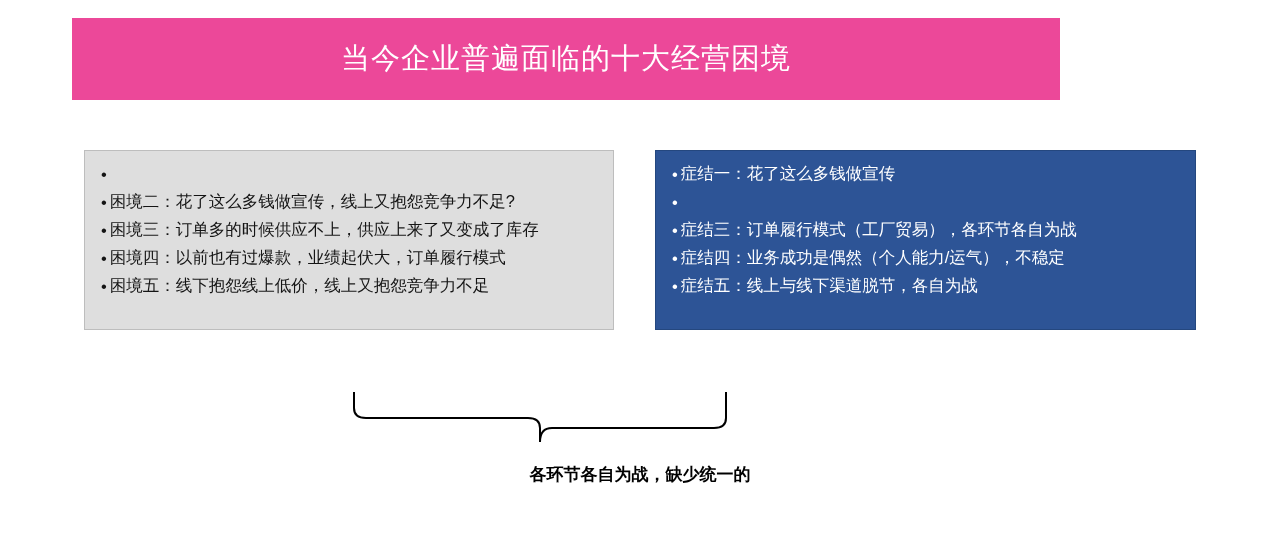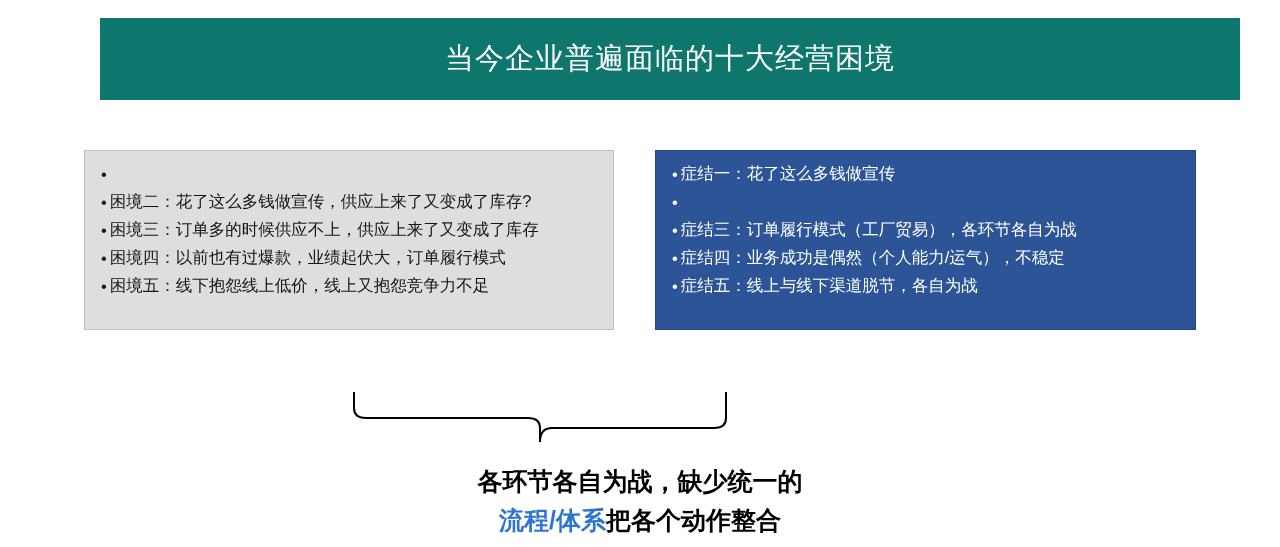--- a/index.html
+++ b/index.html
@@ -19,25 +19,25 @@
     position: absolute;
     left: 0; top: 0;
     width: 1280px;
     height: 547px;
     background: #ffffff;
   }
 
   
   #title-bar {
     position: absolute;
-    left: 100px;
+    left: 72px;
     top: 18px;
-    width: 1140px;
+    width: 988px;
     height: 82px;
-    background: #0f766e;
+    background: #ec4899;
     display: flex;
     align-items: center;
     justify-content: center;
   }
   #title-text {
     color: #ffffff;
     font-size: 29px;
     letter-spacing: 1px;
     font-family: "Liberation Sans", sans-serif;
   }
@@ -98,25 +98,26 @@
 
   
   #caption {
     position: absolute;
     left: 0;
     top: 462px;
     width: 1280px;
     text-align: center;
   }
   .caption-line {
-    font-size: 25px;
+    font-size: 17px;
     font-weight: bold;
     line-height: 1.55;
     color: #000000;
     white-space: nowrap;
+    font-family: Liberation Serif, serif;
   }
   .caption-accent {
     color: #2e74d0;
   }
 </style>
 </head>
 <body>
 
 <div id="slide">
 
@@ -124,21 +125,21 @@
     <span id="title-text">当今企业普遍面临的十大经营困境</span>
   </div>
 
   <div class="panel" id="panel-left">
     <ul class="bullet-list">
       <li class="bullet-item">
         <span class="bullet-dot">•</span>
       </li>
       <li class="bullet-item">
         <span class="bullet-dot">•</span>
-        <span>困境二：花了这么多钱做宣传，供应上来了又变成了库存?</span>
+        <span>困境二：花了这么多钱做宣传，线上又抱怨竞争力不足?</span>
       </li>
       <li class="bullet-item">
         <span class="bullet-dot">•</span>
         <span>困境三：订单多的时候供应不上，供应上来了又变成了库存</span>
       </li>
       <li class="bullet-item">
         <span class="bullet-dot">•</span>
         <span>困境四：以前也有过爆款，业绩起伏大，订单履行模式</span>
       </li>
       <li class="bullet-item">
@@ -173,18 +174,15 @@
   </div>
 
   <div id="brace-wrap">
     <svg width="380" height="60" viewBox="0 0 380 60" fill="none" xmlns="http://www.w3.org/2000/svg">
       <path d="M4 2 L4 18 Q4 28 16 28 L178 28 Q190 28 190 38 L190 52 Q190 38 202 38 L364 38 Q376 38 376 28 L376 2" stroke="#000000" stroke-width="2" fill="none" stroke-linecap="butt" stroke-linejoin="miter" transform="translate(0,0)"></path>
     </svg>
   </div>
 
   <div id="caption">
     <div class="caption-line">各环节各自为战，缺少统一的</div>
-    <div class="caption-line">
-      <span class="caption-accent">流程/体系</span><span>把各个动作整合</span>
-    </div>
   </div>
 
 </div>
 
 </body></html>

